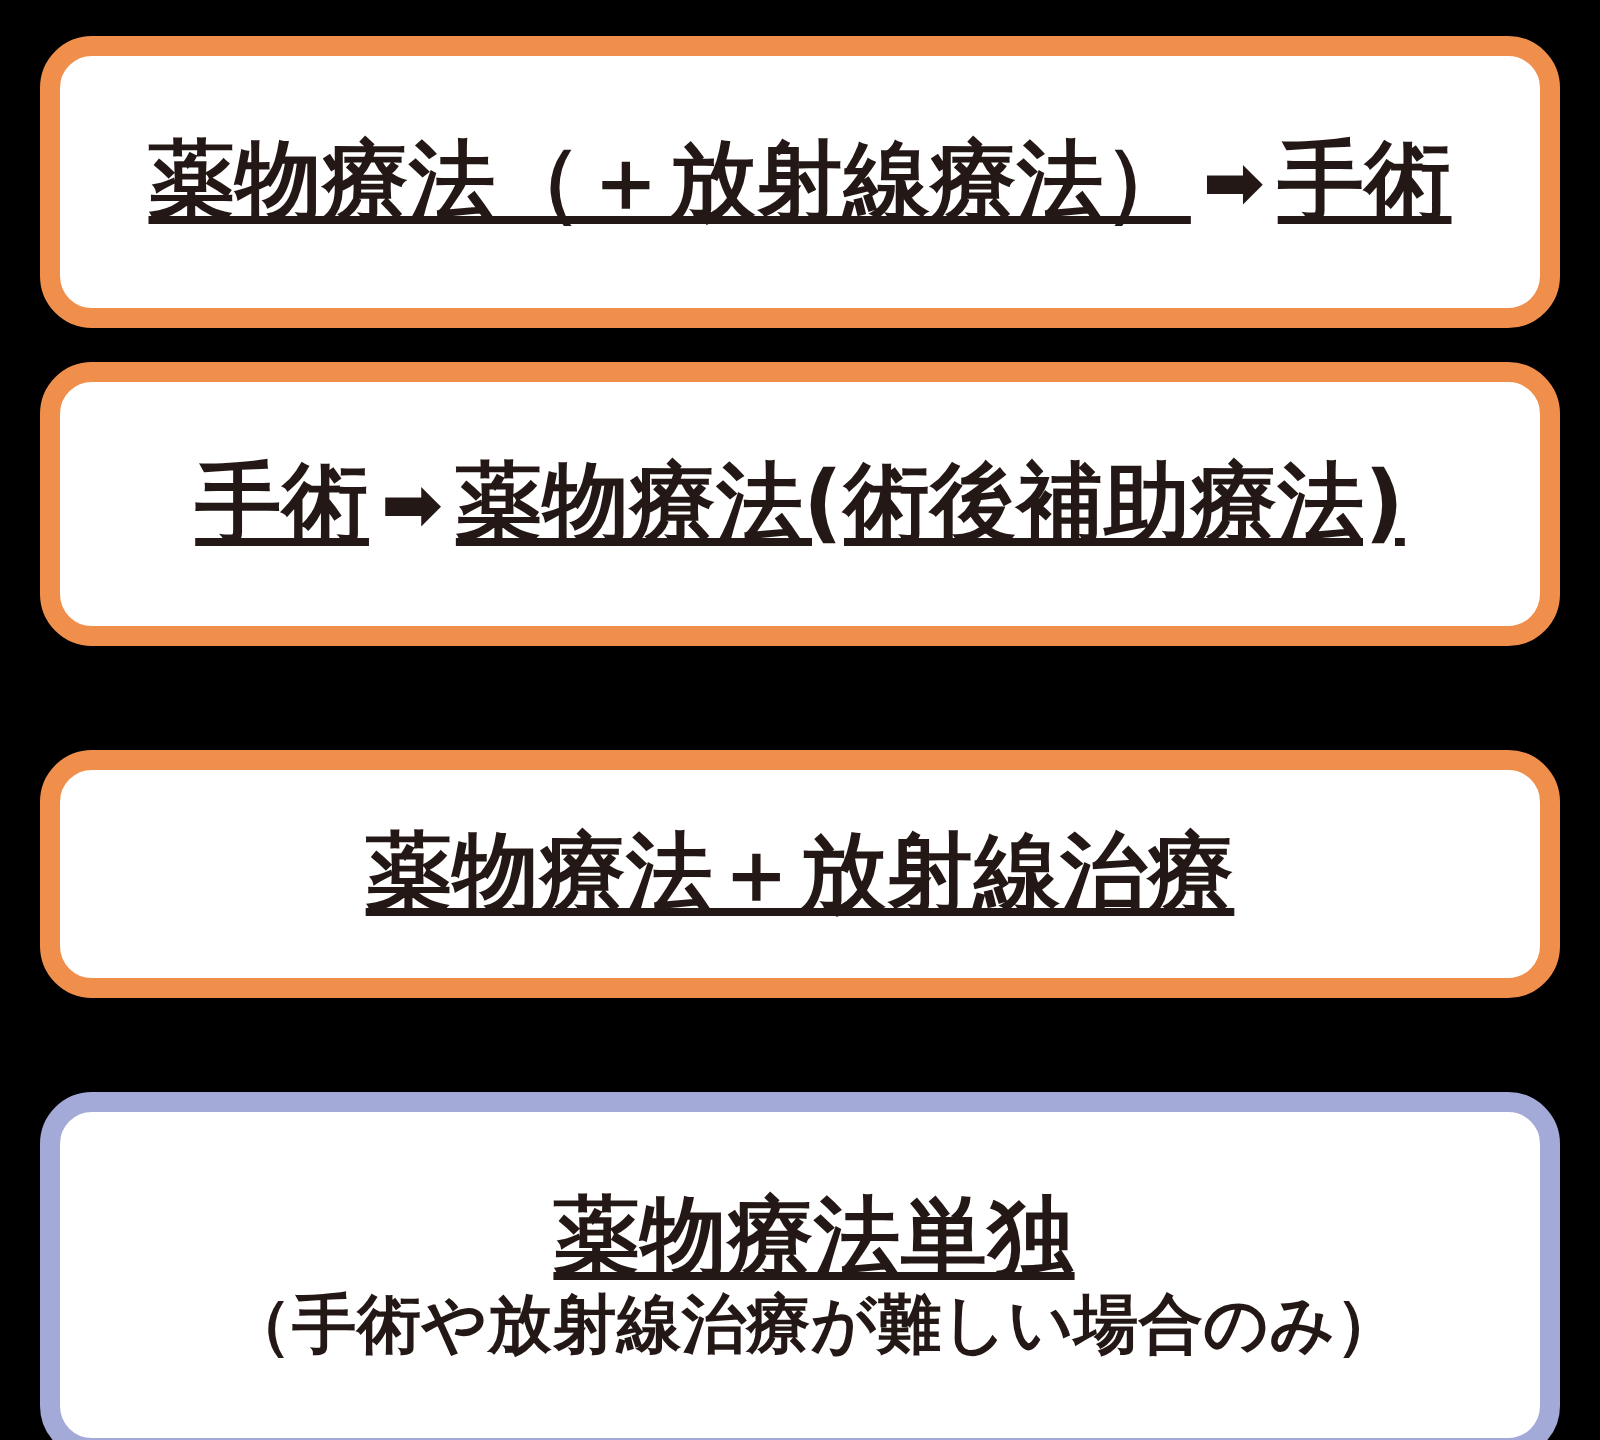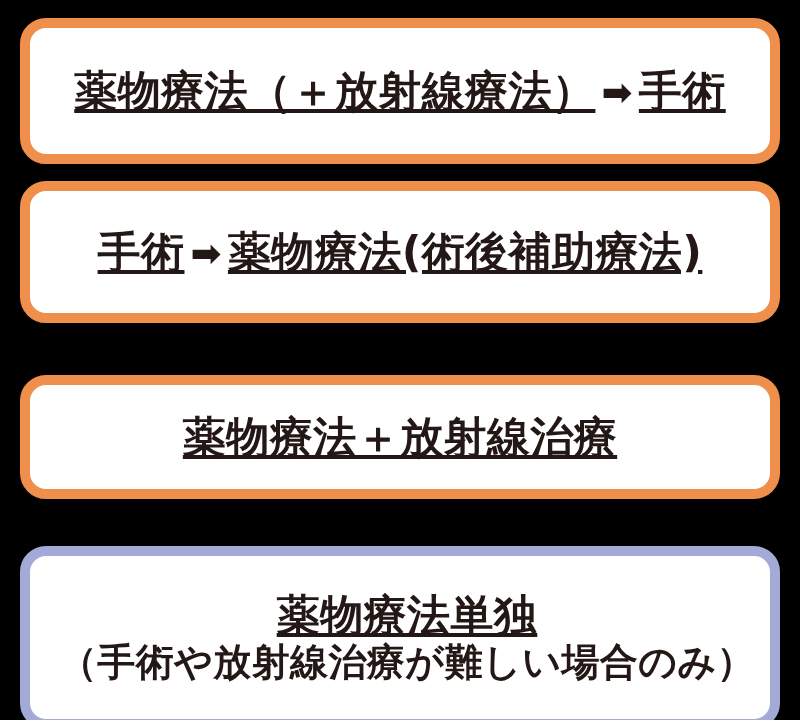--- a/index.html
+++ b/index.html
@@ -43,21 +43,21 @@
     font-weight: 700;
     line-height: 1.12;
     letter-spacing: 0.01em;
     white-space: nowrap;
   }
   .line-primary {
     font-size: 43px;
     text-decoration: underline;
   }
   .line-secondary {
-    font-size: 38px;
+    font-size: 32px;
     margin-top: 2px;
   }
   .arrow-icon {
     display: inline-block;
     color: #231815;
     font-size: 37px;
     line-height: 1;
     vertical-align: 0.02em;
     padding: 0 6px;
   }

